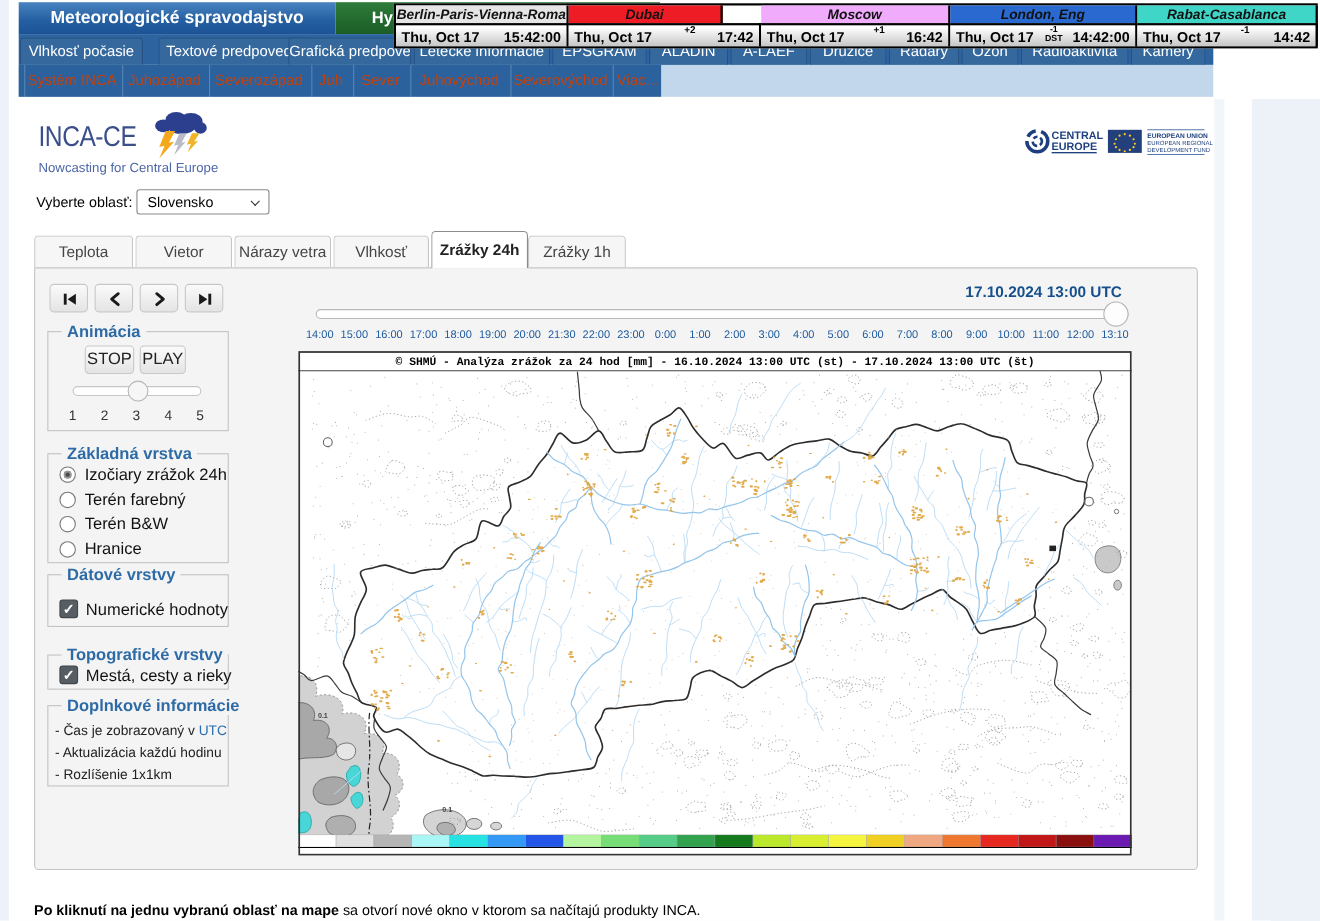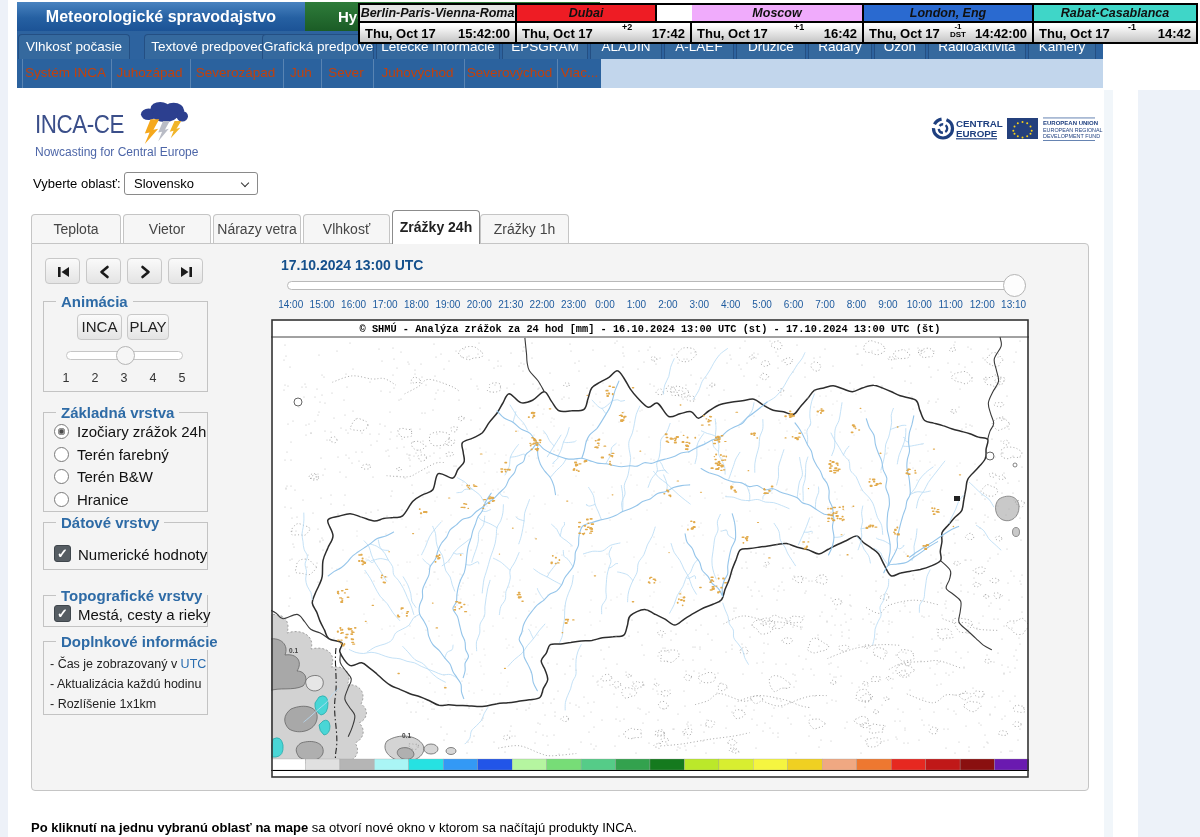--- a/index.html
+++ b/index.html
@@ -25,21 +25,21 @@
 .tcell .d{position:absolute;left:5px;top:3px}
 .tcell .tm{position:absolute;right:5px;top:3px}
 .tcell .off{position:absolute;top:-1px;font-size:9px}
 .dstS{position:absolute;top:0;font-size:8px;line-height:8px;text-align:center}
 .dstS b{display:block;font-size:8px}
 
 #inca{left:35px;top:109px;color:#3b4f8a;font-size:26px;letter-spacing:-0.5px;transform:scaleX(0.86);transform-origin:0 0}
 #incasub{left:35px;top:145px;color:#4d66a8;font-size:12px}
 
 #sellab{left:33px;top:176px;font-size:13px;color:#000}
-#selbox{left:124px;top:172px;width:134px;height:23px;border:1px solid #8a8a8a;border-radius:3px;background:#fff;font-size:13px;line-height:21px;padding-left:9px;color:#000}
+#selbox{left:124px;top:172px;width:121px;height:23px;border:1px solid #8a8a8a;border-radius:3px;background:#fff;font-size:13px;line-height:21px;padding-left:9px;color:#000}
 #selbox:after{content:"";position:absolute;right:9px;top:7px;border-left:1.6px solid #333;border-bottom:1.6px solid #333;width:5px;height:5px;transform:rotate(-45deg)}
 
 .jtab{position:absolute;top:214px;height:29px;background:#f6f6f6;border:1px solid #c5c5c5;border-bottom:none;border-radius:4px 4px 0 0;font-size:14px;color:#454545;text-align:center;line-height:28px}
 #jtact{top:210px;height:34px;background:#fff;border:1px solid #8c8c8c;border-bottom:none;font-weight:bold;color:#222;z-index:3}
 #panel{left:31px;top:243px;width:1058px;height:548px;background:#f4f4f4;border:1px solid #c5c5c5;border-radius:0 4px 4px 4px}
 
 .nbtn{position:absolute;top:258px;width:35px;height:26px;background:linear-gradient(180deg,#fafafa,#e4e4e4);border:1px solid #c8c8c8;border-radius:4px}
 .nbtn svg{position:absolute;left:0;top:0}
 
 .fs{position:absolute;left:43px;border:1px solid #c3c3c3;background:transparent}
@@ -50,21 +50,21 @@
 #ahandle{left:116px;top:346px;width:19px;height:19px;background:#f6f6f6;border:1px solid #b5b5b5;border-radius:50%}
 .anum{position:absolute;top:371px;width:20px;text-align:center;font-size:12.5px;color:#333}
 
 .rad{position:absolute;width:15px;height:15px;border:1.5px solid #7a7a7a;border-radius:50%;background:#fff}
 .rad.sel{background:#fff}
 .rad.sel:after{content:"";position:absolute;left:3px;top:3px;width:7px;height:7px;border-radius:50%;background:#4a4a4a;box-shadow:0 0 0 1.5px #9a9a9a inset}
 .cb{position:absolute;width:17px;height:17px;background:#565d63;border:1px solid #3f464c;border-radius:3px;color:#fff;font-size:13px;line-height:16px;text-align:center;font-weight:bold}
 .lbl{position:absolute;font-size:15px;color:#111;white-space:nowrap}
 .small{position:absolute;font-size:12.5px;color:#222;white-space:nowrap}
 
-#dateUTC{left:281px;top:257px;width:739px;text-align:left;font-weight:bold;font-size:14px;color:#15508c}
+#dateUTC{left:281px;top:257px;width:739px;text-align:right;font-weight:bold;font-size:14px;color:#15508c}
 #mtrack{left:287px;top:281px;width:739px;height:9px;background:#fff;border:1px solid #b9b9b9;border-radius:5px}
 #mhandle{left:1003px;top:274px;width:23px;height:23px;background:#fdfdfd;border:1px solid #b5b5b5;border-radius:50%}
 .tick{position:absolute;top:299px;width:34px;text-align:center;font-size:10px;color:#1d5a9e}
 #map{left:271px;top:319px;width:642px;height:459px}
 #bottxt{left:31px;top:820px;font-size:13px;color:#000}
 </style></head>
 <body>
 <div class="abs" id="lstrip"></div>
 <div class="abs" id="rstrip1"></div>
 <div class="abs" id="rstrip2"></div>
@@ -170,21 +170,21 @@
     </svg>
   </div>
 <div class="nbtn" style="left:168px">
     <svg width="35" height="26">
       <polygon points="12,8 12,18 19.5,13" fill="#1a1a1a"></polygon>
       <rect x="20.4" y="8" width="2.6" height="10" fill="#1a1a1a"></rect>
     </svg>
   </div>
 <div class="fs" style="top:301px;width:165px;height:91px"></div>
 <div class="leg" style="top:293px">Animácia</div>
-<div class="btn2" style="left:77px;top:314px;width:45px;height:26px;line-height:24px">INCA</div>
+<div class="btn2" style="left:77px;top:314px;width:45px;height:26px;line-height:24px">STOP</div>
 <div class="btn2" style="left:127px;top:314px;width:42px;height:26px;line-height:24px">PLAY</div>
 <div class="abs" id="atrack"></div>
 <div class="abs" id="ahandle"></div>
 <div class="anum" style="left:56px">1</div>
 <div class="anum" style="left:85px">2</div>
 <div class="anum" style="left:114px">3</div>
 <div class="anum" style="left:143px">4</div>
 <div class="anum" style="left:172px">5</div>
 <div class="fs" style="top:412px;width:165px;height:100px"></div>
 <div class="leg" style="top:404px">Základná vrstva</div>

